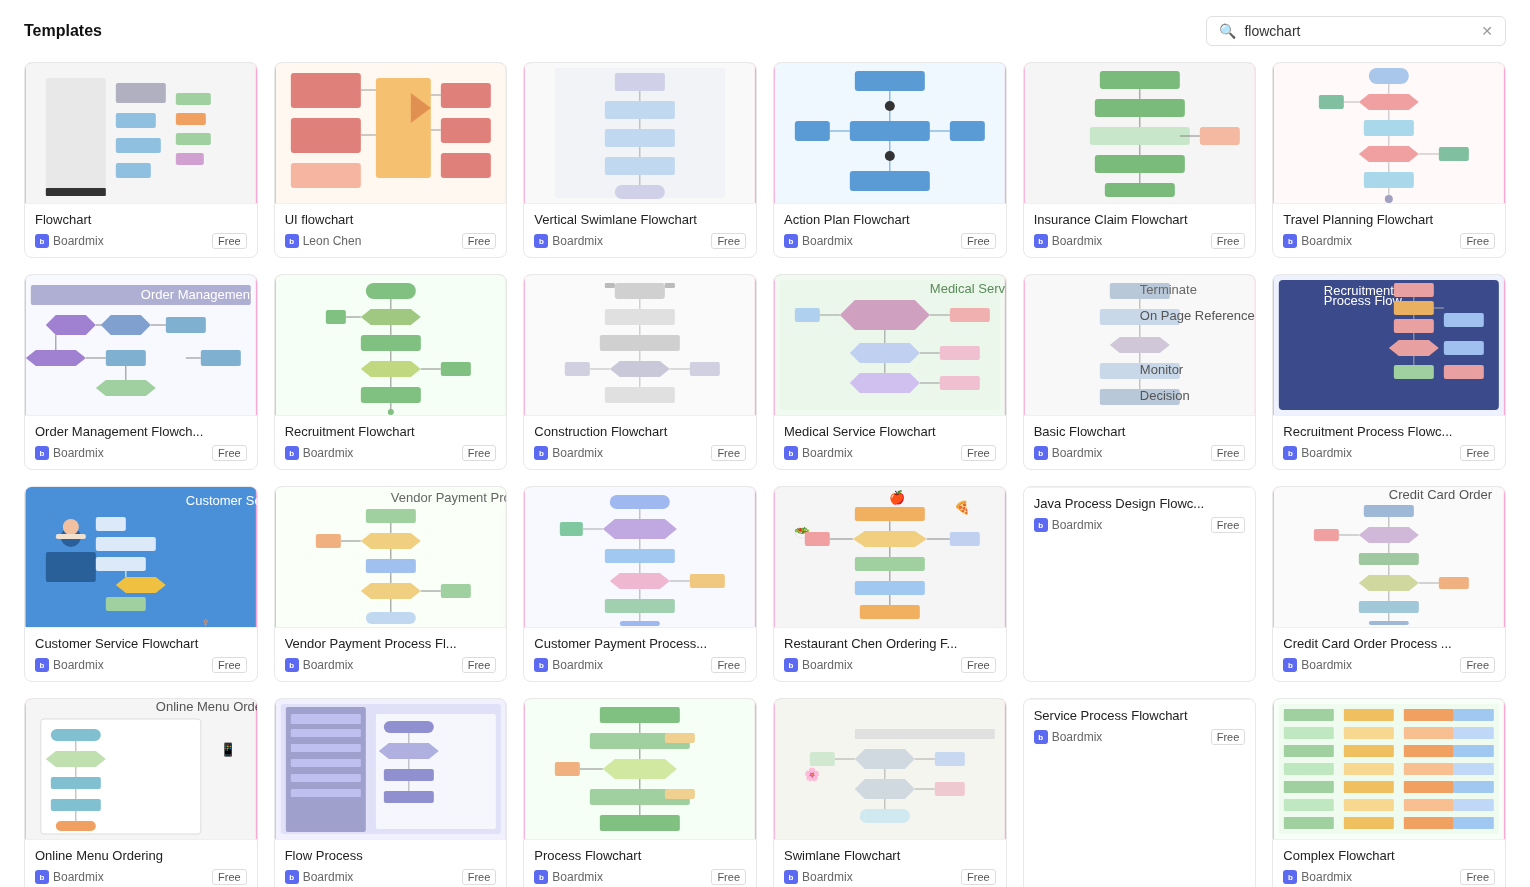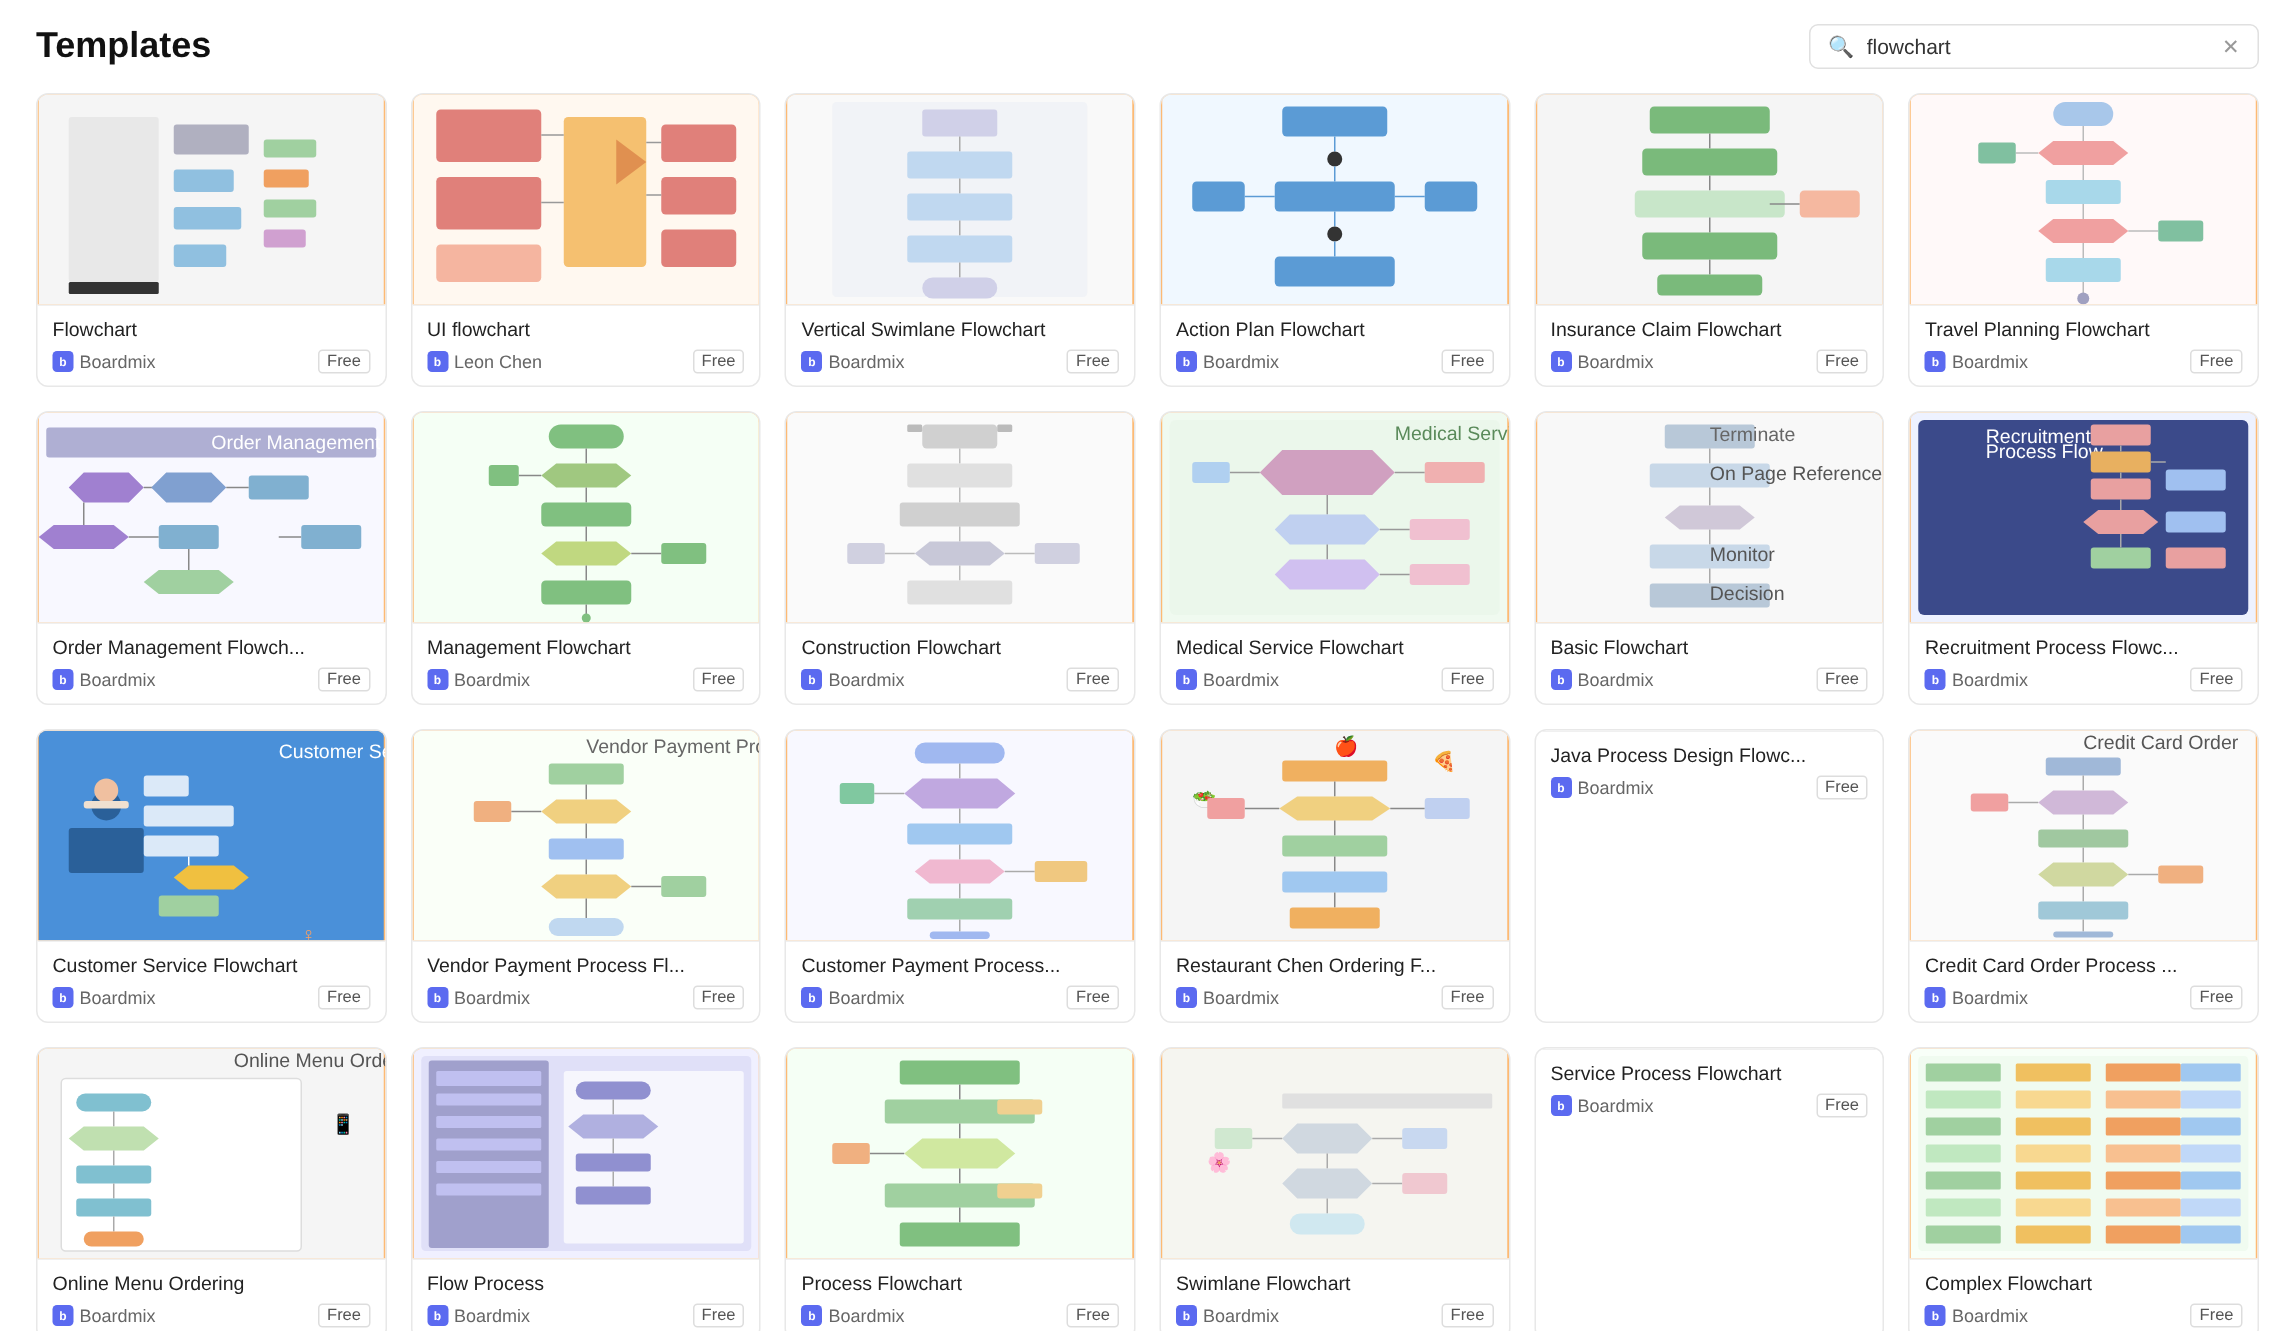--- a/index.html
+++ b/index.html
@@ -9,21 +9,21 @@
       color: #333;
       font-size: 13px;
     }
     .page-header {
       display: flex;
       align-items: center;
       justify-content: space-between;
       padding: 16px 24px 8px;
     }
     .page-title {
-      font-size: 24px;
+      font-size: 16px;
       font-weight: 600;
       color: #111;
     }
     .search-bar {
       display: flex;
       align-items: center;
       border: 1px solid #e0e0e0;
       border-radius: 6px;
       padding: 6px 12px;
       width: 300px;
@@ -53,21 +53,21 @@
       background: #fff;
       transition: box-shadow 0.2s;
     }
     .card-preview {
       width: 100%;
       height: 140px;
       overflow: hidden;
       display: flex;
       align-items: center;
       justify-content: flex-start;
-      background: #fdba74;
+      background: #f9a8d4;
     }
     .card-preview svg {
       width: 100%;
       height: 100%;
     }
     .card-info {
       padding: 8px 10px;
       border-top: 1px solid #f0f0f0;
     }
     .card-title {
@@ -344,21 +344,21 @@
     <polygon points="95,86 135,86 145,94 135,102 95,102 85,94" fill="#c0d880"></polygon>
     <line x1="145" y1="94" x2="165" y2="94" stroke="#888" strokewidth="1.5"></line>
     <rect x="165" y="87" width="30" height="14" fill="#80c080" rx="2"></rect>
     <line x1="115" y1="102" x2="115" y2="112" stroke="#888" strokewidth="1.5"></line>
     <rect x="85" y="112" width="60" height="16" fill="#80c080" rx="3"></rect>
     <line x1="115" y1="128" x2="115" y2="135" stroke="#888" strokewidth="1.5"></line>
     <circle cx="115" cy="137" r="3" fill="#80c080"></circle>
   </svg>
       </div>
       <div class="card-info">
-        <div class="card-title">Management Flowchart</div>
+        <div class="card-title">Recruitment Flowchart</div>
         <div class="card-meta">
           <div class="card-author">
             <span class="boardmix-logo">b</span>
             <span>Boardmix</span>
           </div>
           <span class="free-badge">Free</span>
         </div>
       </div>
     </div>
     <div class="template-card">

